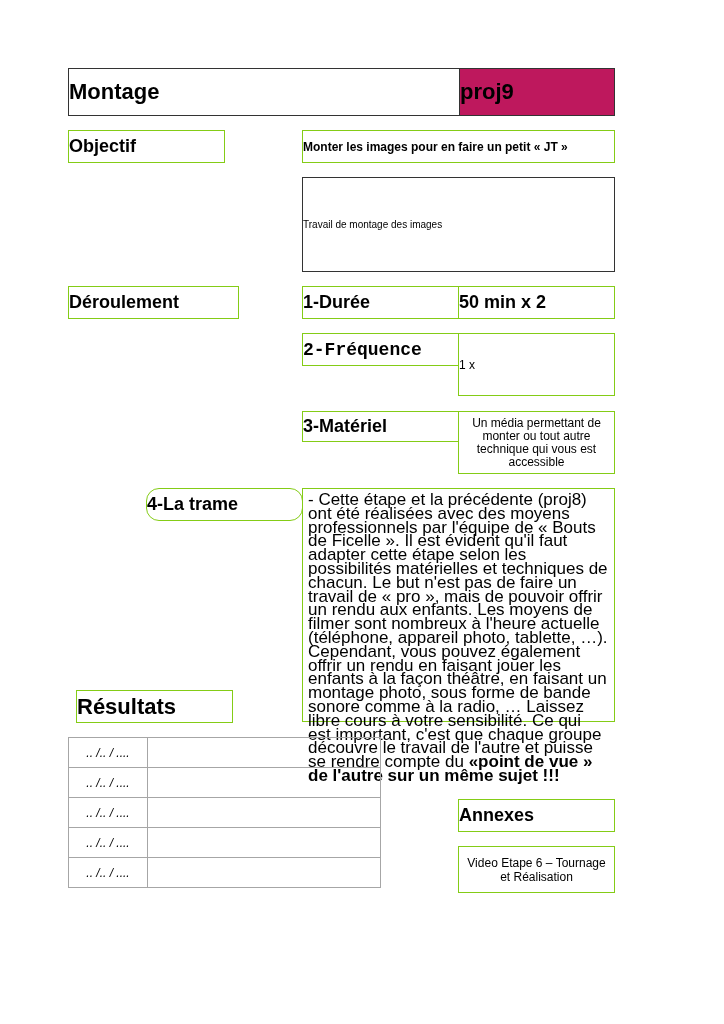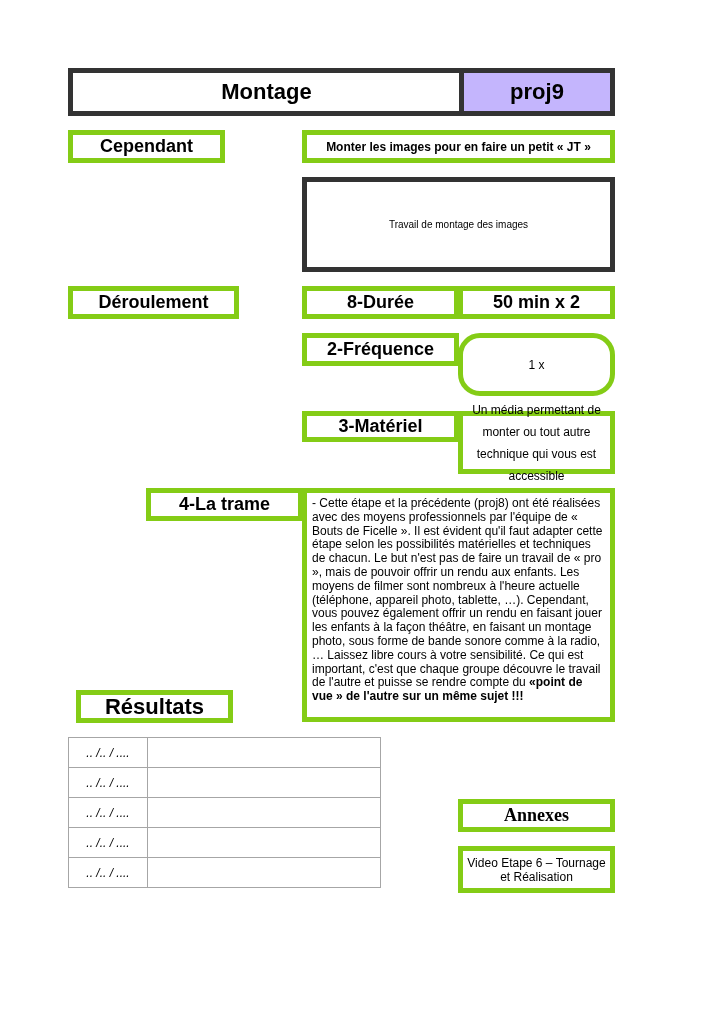--- a/index.html
+++ b/index.html
@@ -1,80 +1,80 @@
 <!DOCTYPE html>
 <html><head>
 <meta charset="utf-8">
 <style>
   html, body { margin: 0; padding: 0; background: #ffffff; }
   body { width: 724px; height: 1024px; position: relative; overflow: hidden;
          font-family: "Liberation Sans", sans-serif; color: #000; }
-  .box { position: absolute; box-sizing: border-box; border: 5px solid #84cc16;
-         background: #fff; display: flex; align-items: center; justify-content: center;
+  .box { position: absolute; box-sizing: border-box; border: 1px solid #84cc16;
+         background: #fff; display: flex; align-items: center; 
          text-align: center; }
   .h-big { font-weight: bold; font-size: 22px; }
   .h-med { font-weight: bold; font-size: 18px; }
 
   #title-cell { left: 68px; top: 68px; width: 392px; height: 48px; border-color: #333; border-right: none; }
-  #code-cell { left: 459px; top: 68px; width: 156px; height: 48px; background: #c4b5fd; border-color: #333; }
+  #code-cell { left: 459px; top: 68px; width: 156px; height: 48px; background: #be185d; border-color: #333; }
 
   #objectif { left: 68px; top: 130px; width: 157px; height: 33px; }
   #objectif-text { left: 302px; top: 130px; width: 313px; height: 33px; font-weight: bold; font-size: 12px; }
   #objectif-desc { left: 302px; top: 177px; width: 313px; height: 95px; border-color: #333; font-size: 10px; }
 
   #deroulement { left: 68px; top: 286px; width: 171px; height: 33px; }
   #duree-label { left: 302px; top: 286px; width: 157px; height: 33px; }
   #duree-value { left: 458px; top: 286px; width: 157px; height: 33px; }
 
-  #freq-label { left: 302px; top: 333px; width: 157px; height: 33px; }
-  #freq-value { left: 458px; top: 333px; width: 157px; height: 63px; font-size: 12px; border-radius: 22px; }
+  #freq-label { left: 302px; top: 333px; width: 157px; height: 33px; font-family: Liberation Mono, monospace; }
+  #freq-value { left: 458px; top: 333px; width: 157px; height: 63px; font-size: 12px; }
 
   #mat-label { left: 302px; top: 411px; width: 157px; height: 31px; }
-  #mat-value { left: 458px; top: 411px; width: 157px; height: 63px; font-size: 12px; line-height: 22px; padding: 0 6px; }
+  #mat-value { left: 458px; top: 411px; width: 157px; height: 63px; font-size: 12px; line-height: 13px; padding: 0 6px; }
 
-  #trame-label { left: 146px; top: 488px; width: 157px; height: 33px; }
+  #trame-label { left: 146px; top: 488px; width: 157px; height: 33px; border-radius: 13px; }
   #trame-text { left: 302px; top: 488px; width: 313px; height: 234px; display: block;
-                text-align: left; font-size: 12px; line-height: 13.8px; padding: 4px 6px 0 5px; }
+                text-align: left; font-size: 17px; line-height: 13.8px; padding: 4px 6px 0 5px; }
   #trame-text b { font-weight: bold; }
 
   #resultats { left: 68px; top: 690px; width: 157px; height: 33px; margin-left: 8px; }
 
   #results-table { position: absolute; left: 68px; top: 737px; width: 313px;
                    border-collapse: collapse; }
   #results-table td { border: 1px solid #a6a6a6; height: 30px; padding: 0; box-sizing: border-box; }
   #results-table td.date { width: 79px; text-align: center; font-size: 12px; font-style: italic; }
 
-  #annexes { left: 458px; top: 799px; width: 157px; height: 33px; font-family: Liberation Serif, serif; }
+  #annexes { left: 458px; top: 799px; width: 157px; height: 33px; }
   #annexes-value { left: 458px; top: 846px; width: 157px; height: 47px; font-size: 12px; line-height: 14px; padding: 0 4px; }
 </style>
 </head>
 <body>
 
 <div id="title-cell" class="box h-big">
     <span>Montage</span>
   </div>
 <div id="code-cell" class="box h-big">
     <span>proj9</span>
   </div>
 
 <div id="objectif" class="box h-med">
-    <span>Cependant</span>
+    <span>Objectif</span>
   </div>
 <div id="objectif-text" class="box">
     <span>Monter les images pour en faire un petit « JT »</span>
   </div>
 <div id="objectif-desc" class="box">
     <span>Travail de montage des images</span>
   </div>
 
 <div id="deroulement" class="box h-med">
     <span>Déroulement</span>
   </div>
 <div id="duree-label" class="box h-med">
-    <span>8-Durée</span>
+    <span>1-Durée</span>
   </div>
 <div id="duree-value" class="box h-med">
     <span>50 min x 2</span>
   </div>
 
 <div id="freq-label" class="box h-med">
     <span>2-Fréquence</span>
   </div>
 <div id="freq-value" class="box">
     <span>1 x</span>

